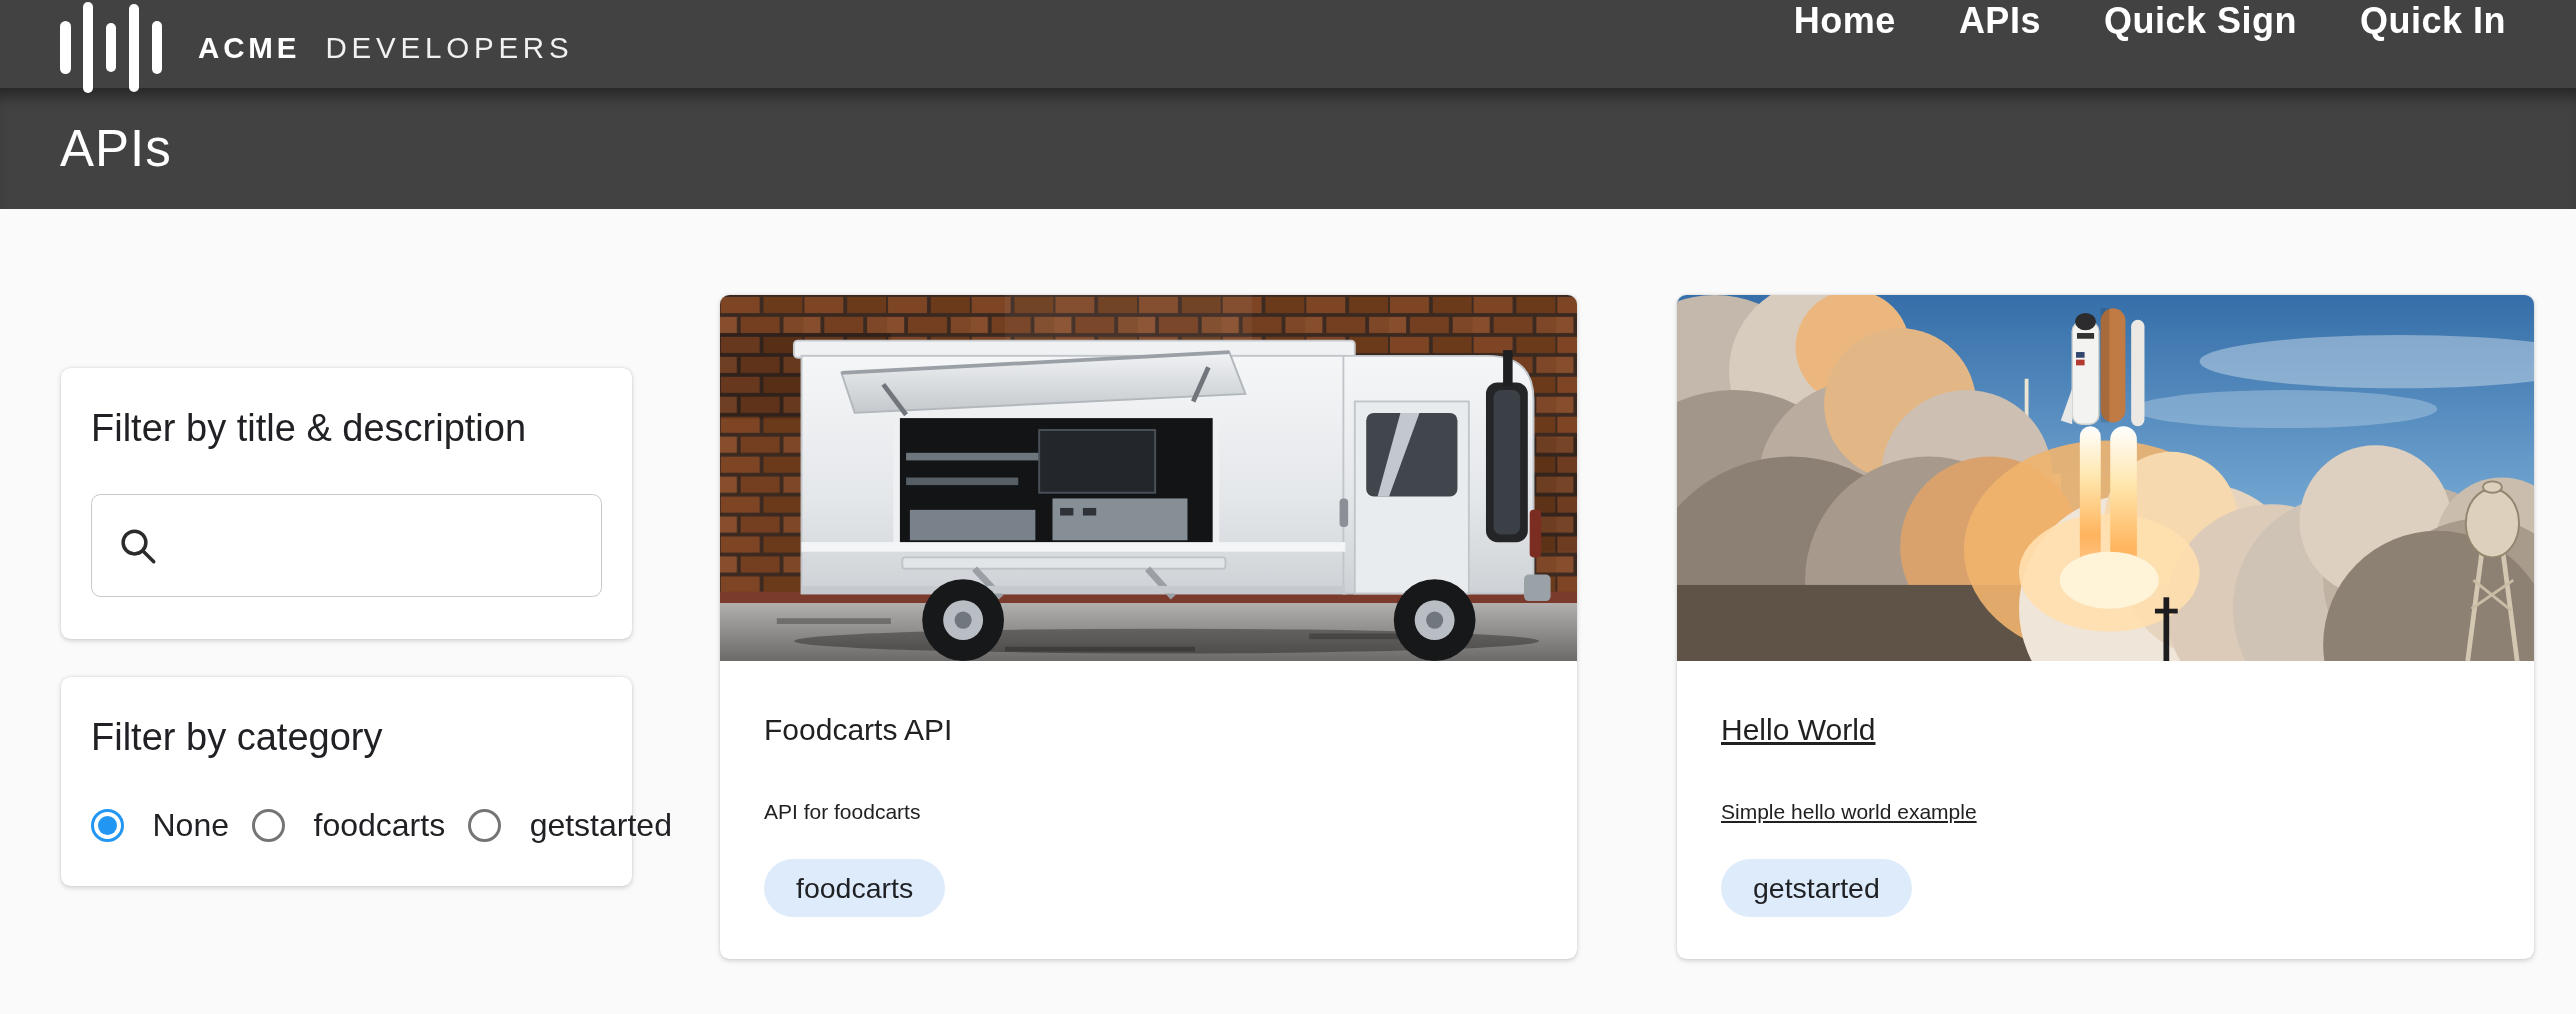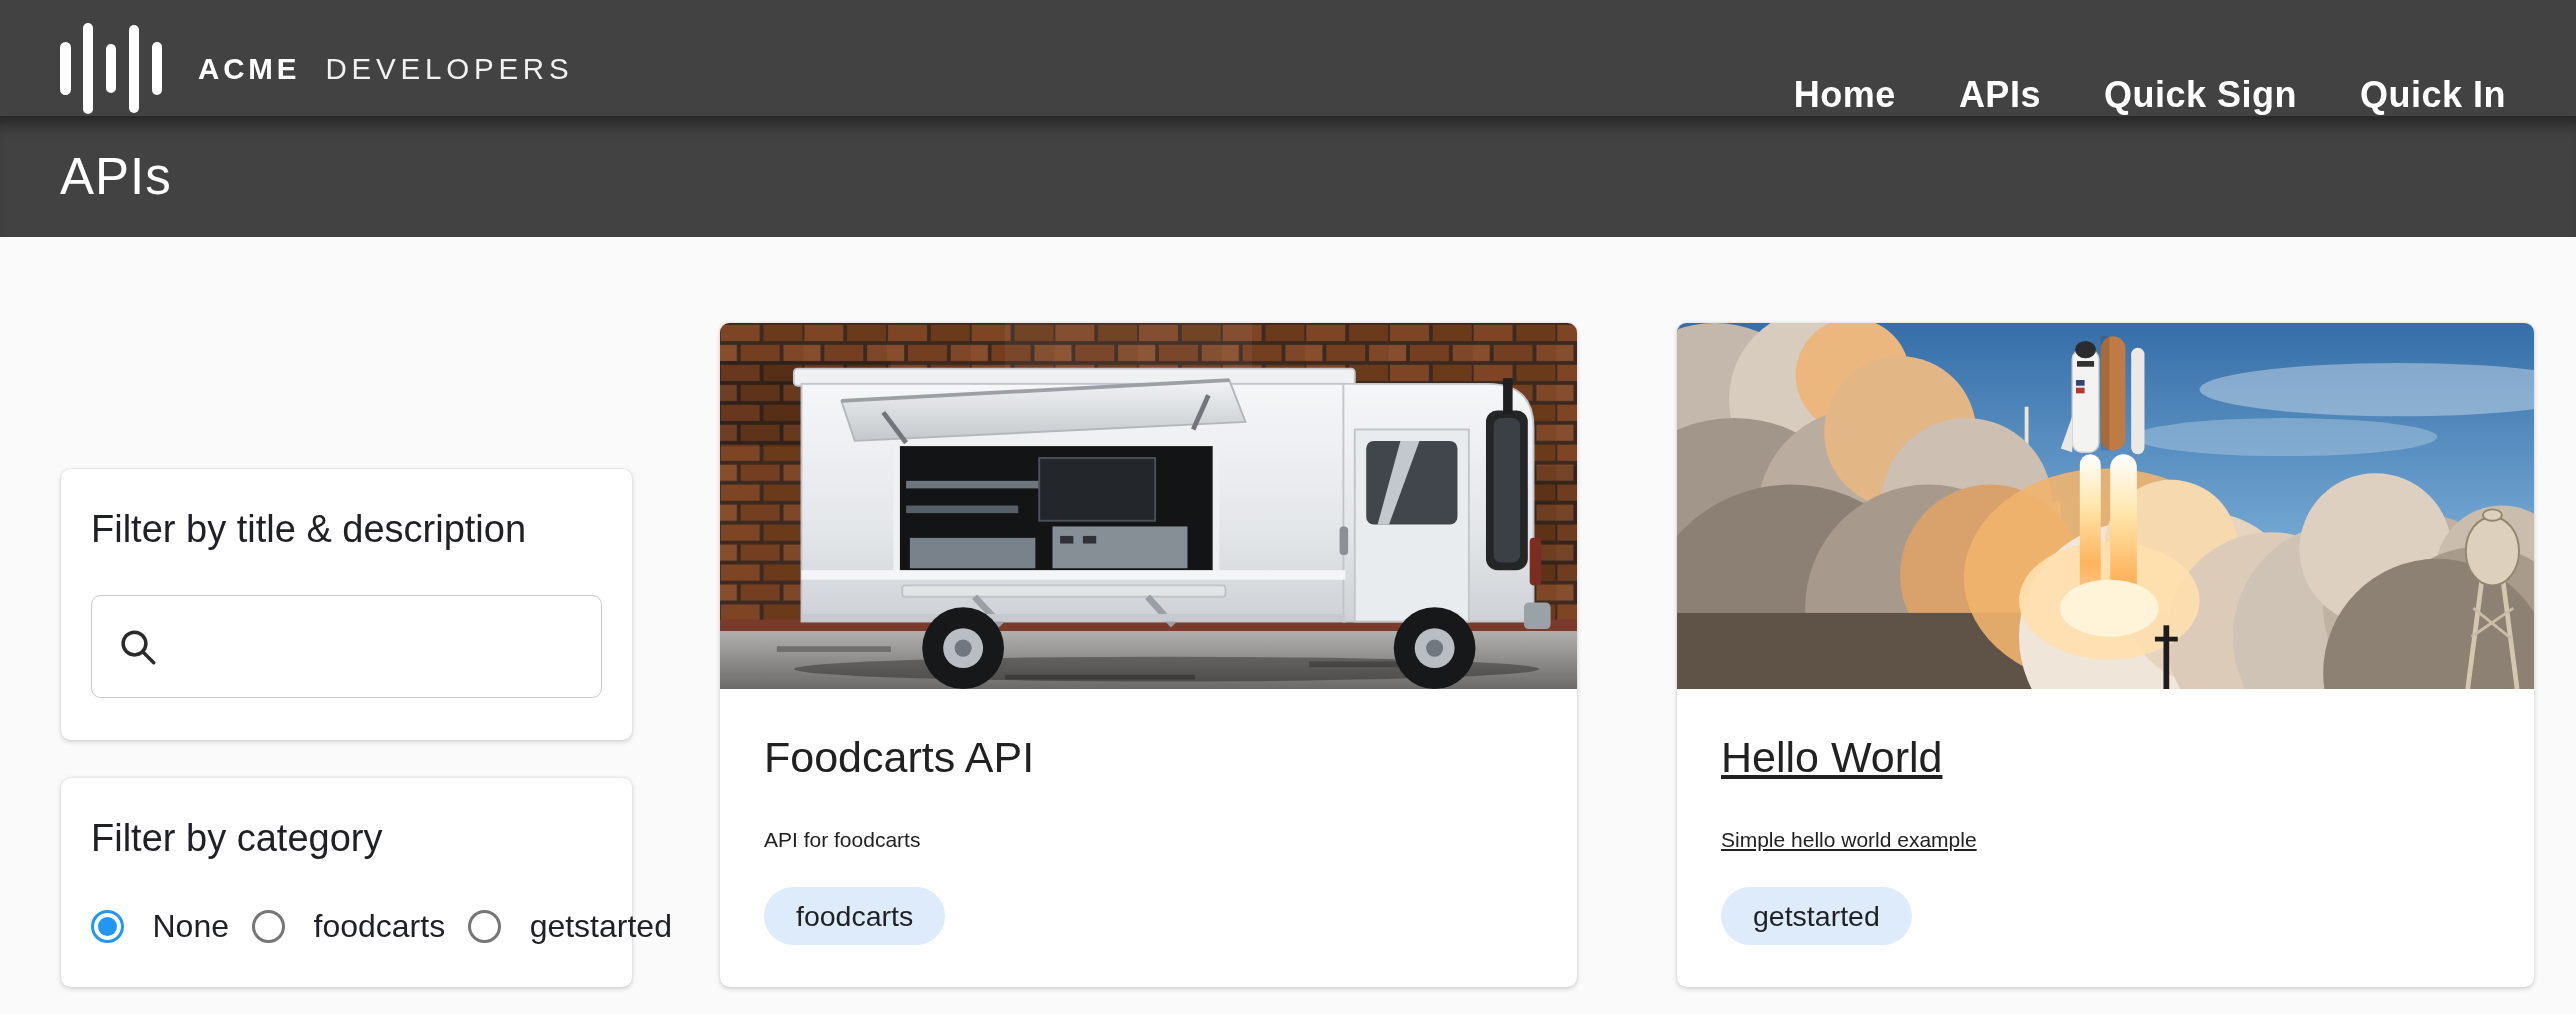--- a/index.html
+++ b/index.html
@@ -6,22 +6,22 @@
   html,body { width:2576px; height:1014px; }
   body {
     font-family:"Liberation Sans", sans-serif;
     background:#fafafa;
     color:#212121;
     overflow:hidden;
   }
 
   
   .navbar {
-    height:116px; background:#424242;
-    display:flex; align-items:flex-end; justify-content:space-between;
+    height:88px; background:#424242;
+    display:flex; align-items:flex-start; justify-content:space-between;
     padding:0 70px 0 60px;
     position:relative; z-index:3;
   }
   .brand { display:flex; align-items:center; gap:36px; cursor:pointer; }
   .logo { display:flex; align-items:center; gap:12.4px; height:95px; }
   .logo .bar { width:10.5px; border-radius:5.7px; background:#ffffff; }
   .logo .b1 { height:53px; } .logo .b2 { height:91px; } .logo .b3 { height:49px; }
   .logo .b4 { height:88px; } .logo .b5 { height:53px; }
   .brand-text { color:#fff; font-size:29.5px; letter-spacing:3.8px; white-space:nowrap; }
   .brand-text .bold { font-weight:800; }
@@ -35,21 +35,21 @@
   
   .page-header {
     height:121px; background:#424242;
     box-shadow: inset 0 17px 15px -9.5px rgba(0,0,0,0.45);
     display:flex; align-items:center; padding:0 60px;
     position:relative; z-index:2;
   }
   .page-header h1 { color:#ffffff; font-size:51px; font-weight:400; letter-spacing:1px; }
 
   
-  .content { display:flex; align-items:flex-end; padding:86px 42px 11px 61px; gap:0; }
+  .content { display:flex; align-items:center; padding:86px 42px 11px 61px; gap:0; }
   .filters-col { width:571px; flex:0 0 571px; margin-right:88px; }
   .card {
     background:#ffffff; border-radius:9.5px;
     box-shadow: 0 1.9px 4.8px rgba(0,0,0,0.16), 0 0 1.9px rgba(0,0,0,0.10);
   }
 
   .filter-card { padding:36px 30px 42px 30px; }
   .filter-card + .filter-card { margin-top:38px; }
   .filter-heading { font-size:38px; font-weight:400; color:#202124; line-height:48px; }
 
@@ -80,21 +80,21 @@
 
   
   .api-card {
     width:857px; flex:0 0 857px; overflow:hidden; cursor:pointer;
     display:flex; flex-direction:column;
   }
   .api-card + .api-card { margin-left:100px;text-decoration:underline; }
   .api-card .thumb { height:366px; width:100%; overflow:hidden; background:#ddd; }
   .api-card .thumb svg { width:100%; height:100%; display:block; }
   .api-card .body { padding:44px 44px 42px 44px; }
-  .api-title { font-size:43px; font-weight:400; color:#212121; line-height:49px; }
+  .api-title { font-size:30px; font-weight:400; color:#212121; line-height:49px; }
   .api-desc  { font-size:21px; color:#212121; margin-top:40px; line-height:36px; }
   .api-chip {
     display:inline-block; margin-top:28.5px;
     background:#ddebfa; color:#1f2125;
     font-size:28.5px; line-height:28.5px;
     padding:15px 32px; border-radius:30px;
   }
 </style>
 </head>
 <body>

